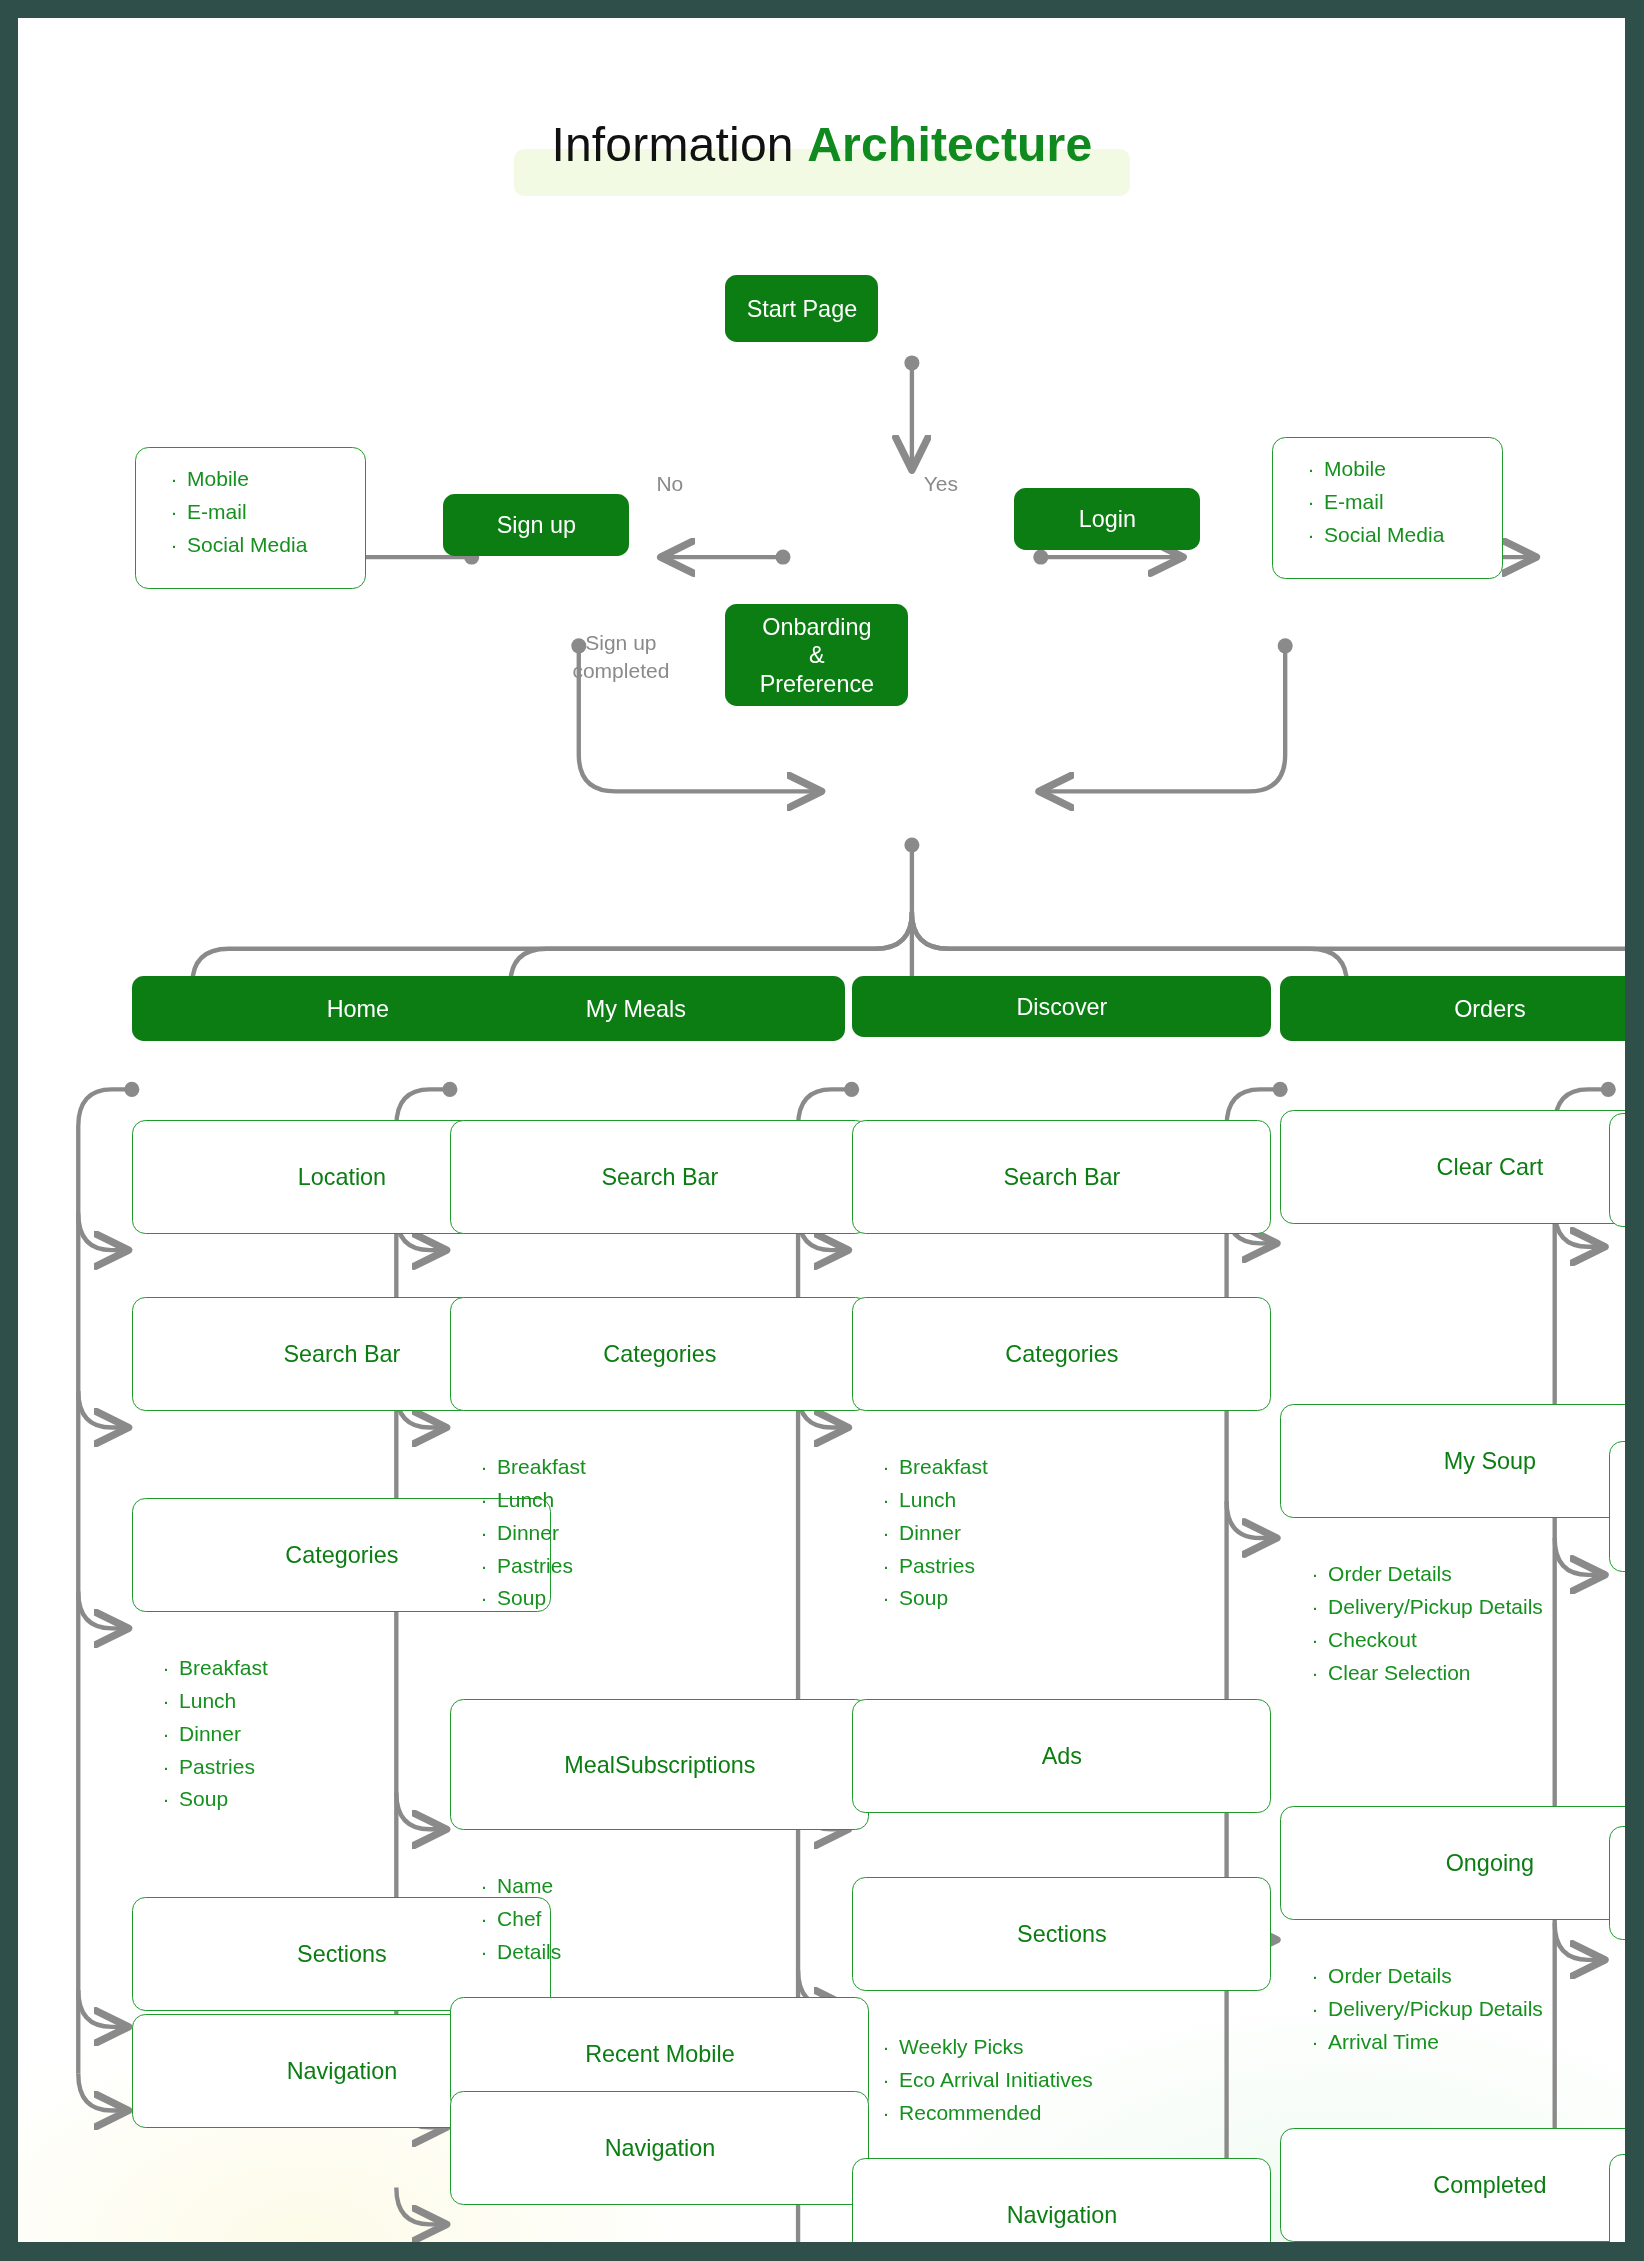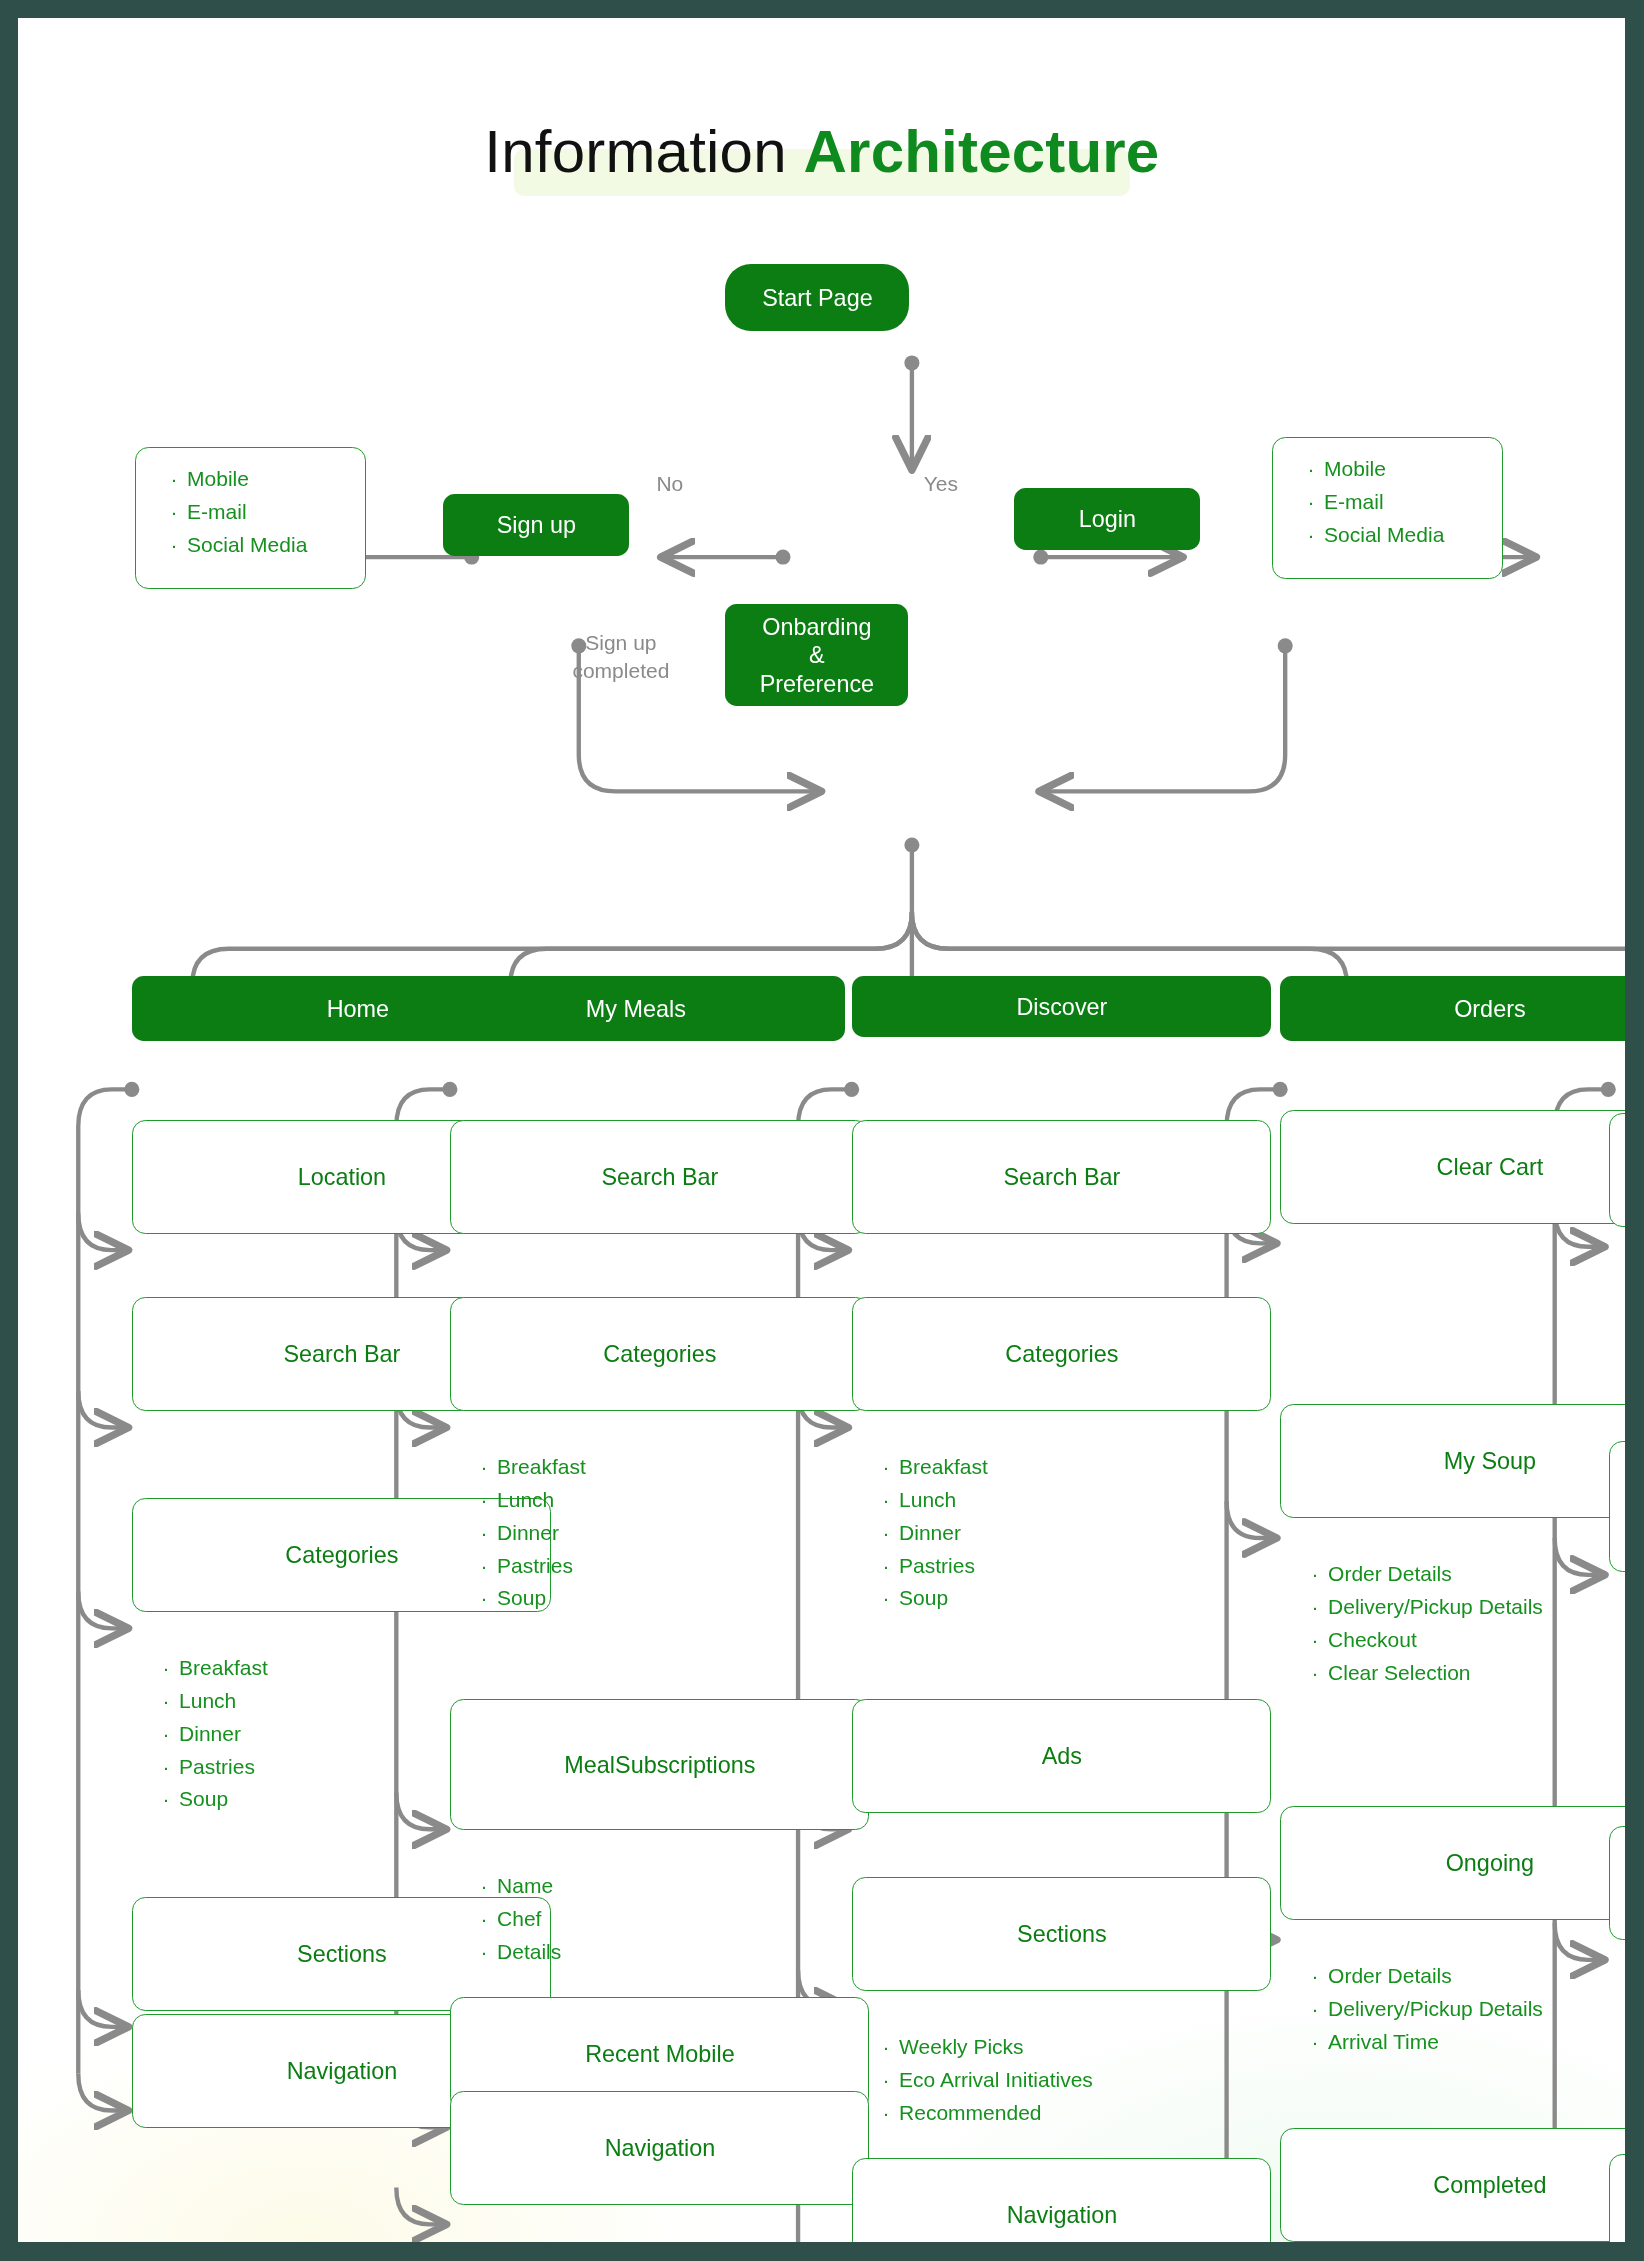--- a/index.html
+++ b/index.html
@@ -18,21 +18,21 @@
     overflow:hidden;
   }
   #edges{position:absolute;left:0;top:0;width:1607px;height:2224px;pointer-events:none;}
 
   
   .title-wrap{position:absolute;left:0;top:99px;width:1607px;text-align:center;}
   .title-hl{
     position:absolute;left:50%;transform:translateX(-50%);
     top:32px;width:616px;height:47px;background:#f3fae4;border-radius:10px;z-index:0;
   }
-  .title-txt{position:relative;z-index:1;font-size:60px;letter-spacing:0.2px;color:#111;}
+  .title-txt{position:relative;z-index:1;font-size:48px;letter-spacing:0.2px;color:#111;}
   .title-txt .accent{color:#0f8a1e;font-weight:700;}
 
   
   .node{position:absolute;box-sizing:border-box;display:flex;align-items:center;justify-content:center;text-align:center;}
   .node.solid{background:#0b7d12;color:#fff;border-radius:11.7px;font-size:23.4px;line-height:1.22;}
   .node.outline{background:#fff;color:#0b7d12;border:1.4px solid #1d9a2a;border-radius:13.4px;font-size:23.4px;line-height:1.22;}
   .node.diamond{color:#169c24;font-size:23.4px;line-height:1.25;background:transparent;}
   .dia-shape{position:absolute;left:0;top:0;width:100%;height:100%;}
   .dia-lbl{position:relative;z-index:2;}
 
@@ -128,21 +128,21 @@
         <path d="M918,1334 Q918,1356 938,1356 L946,1356" marker-end="url(#ah)"></path>
         <path d="M918,1518 Q918,1540 938,1540 L946,1540" marker-end="url(#ah)"></path>
       </g>
     </svg>
 
     <div class="title-wrap">
       <div class="title-hl"></div>
       <div class="title-txt"><span>Information </span><span class="accent">Architecture</span></div>
     </div>
 
-    <div class="node solid" style="left:707px;top:246px;width:184px;height:67px;border-radius:26px;">
+    <div class="node solid" style="left:707px;top:257px;width:153px;height:67px;">
       <span>Start Page</span>
     </div>
 
 
     <div class="node solid" style="left:425px;top:476px;width:186px;height:62px;">
       <span>Sign up</span>
     </div>
 
     <div class="node solid" style="left:996px;top:470px;width:186px;height:62px;">
       <span>Login</span>

